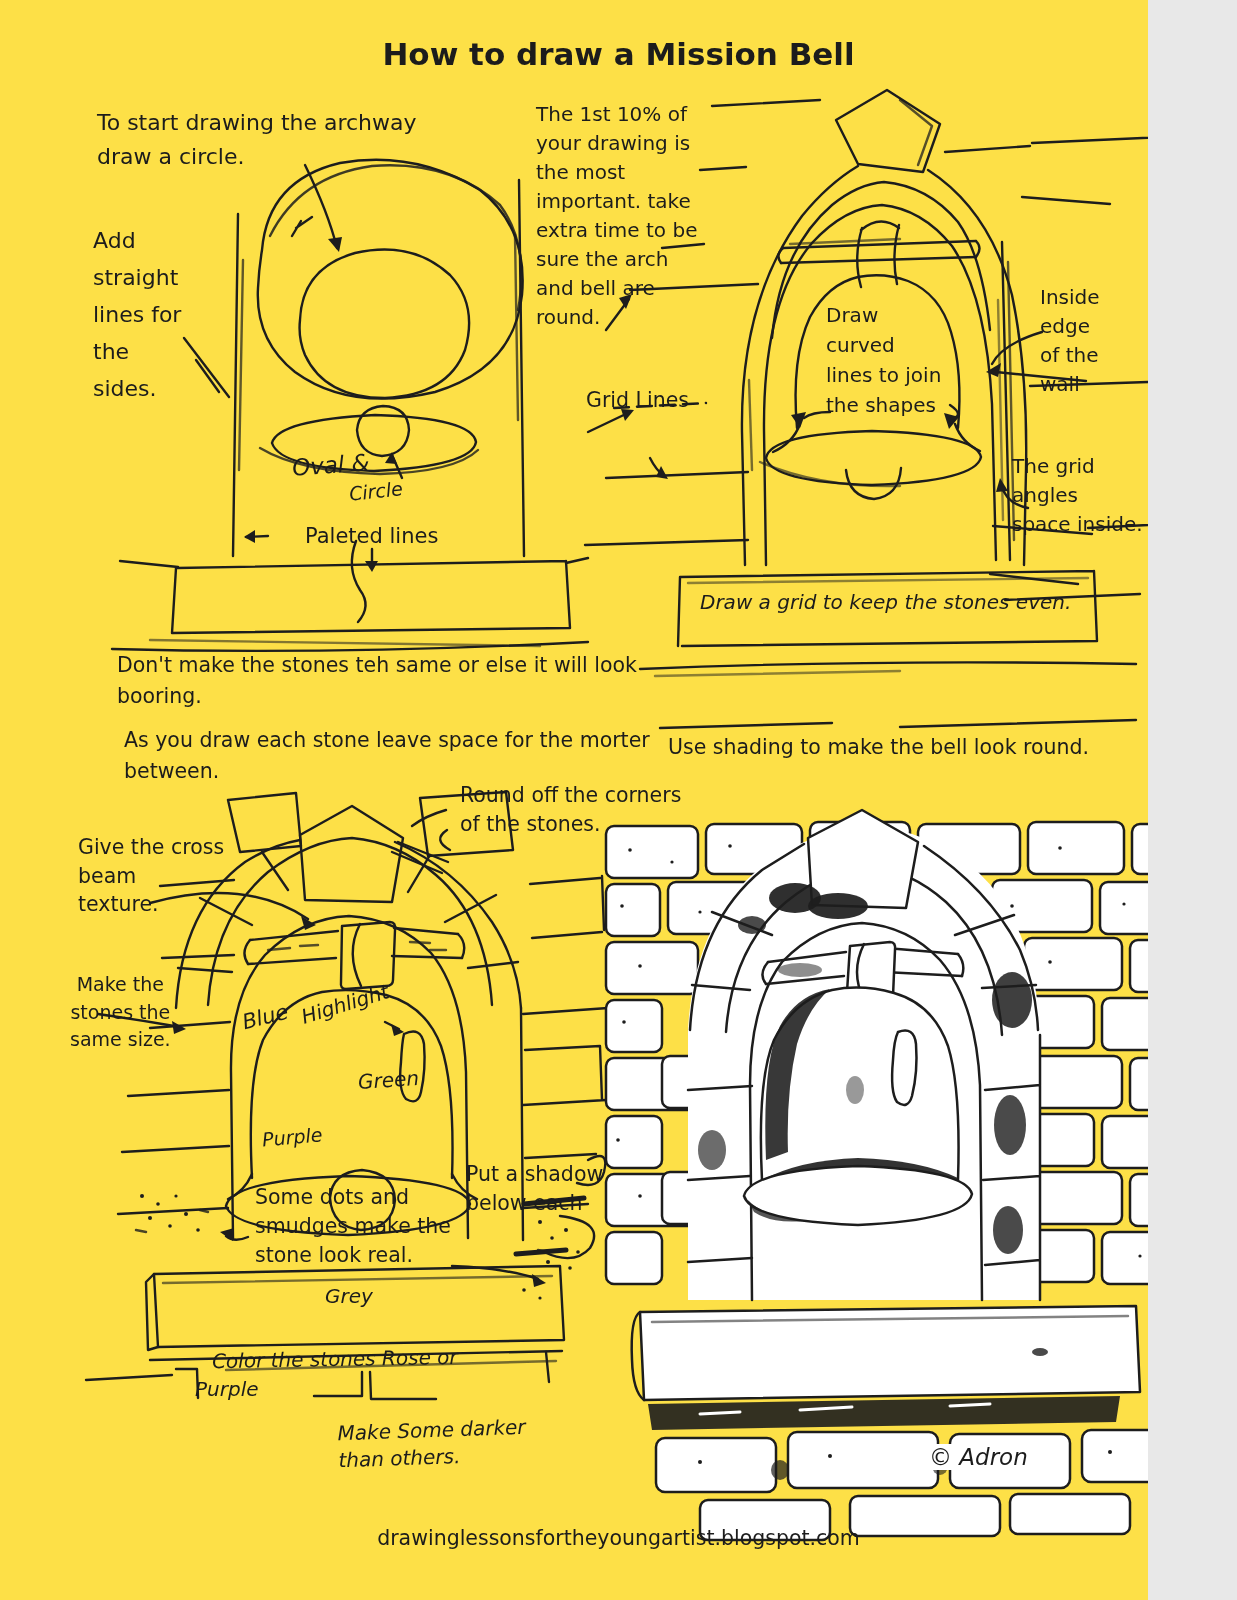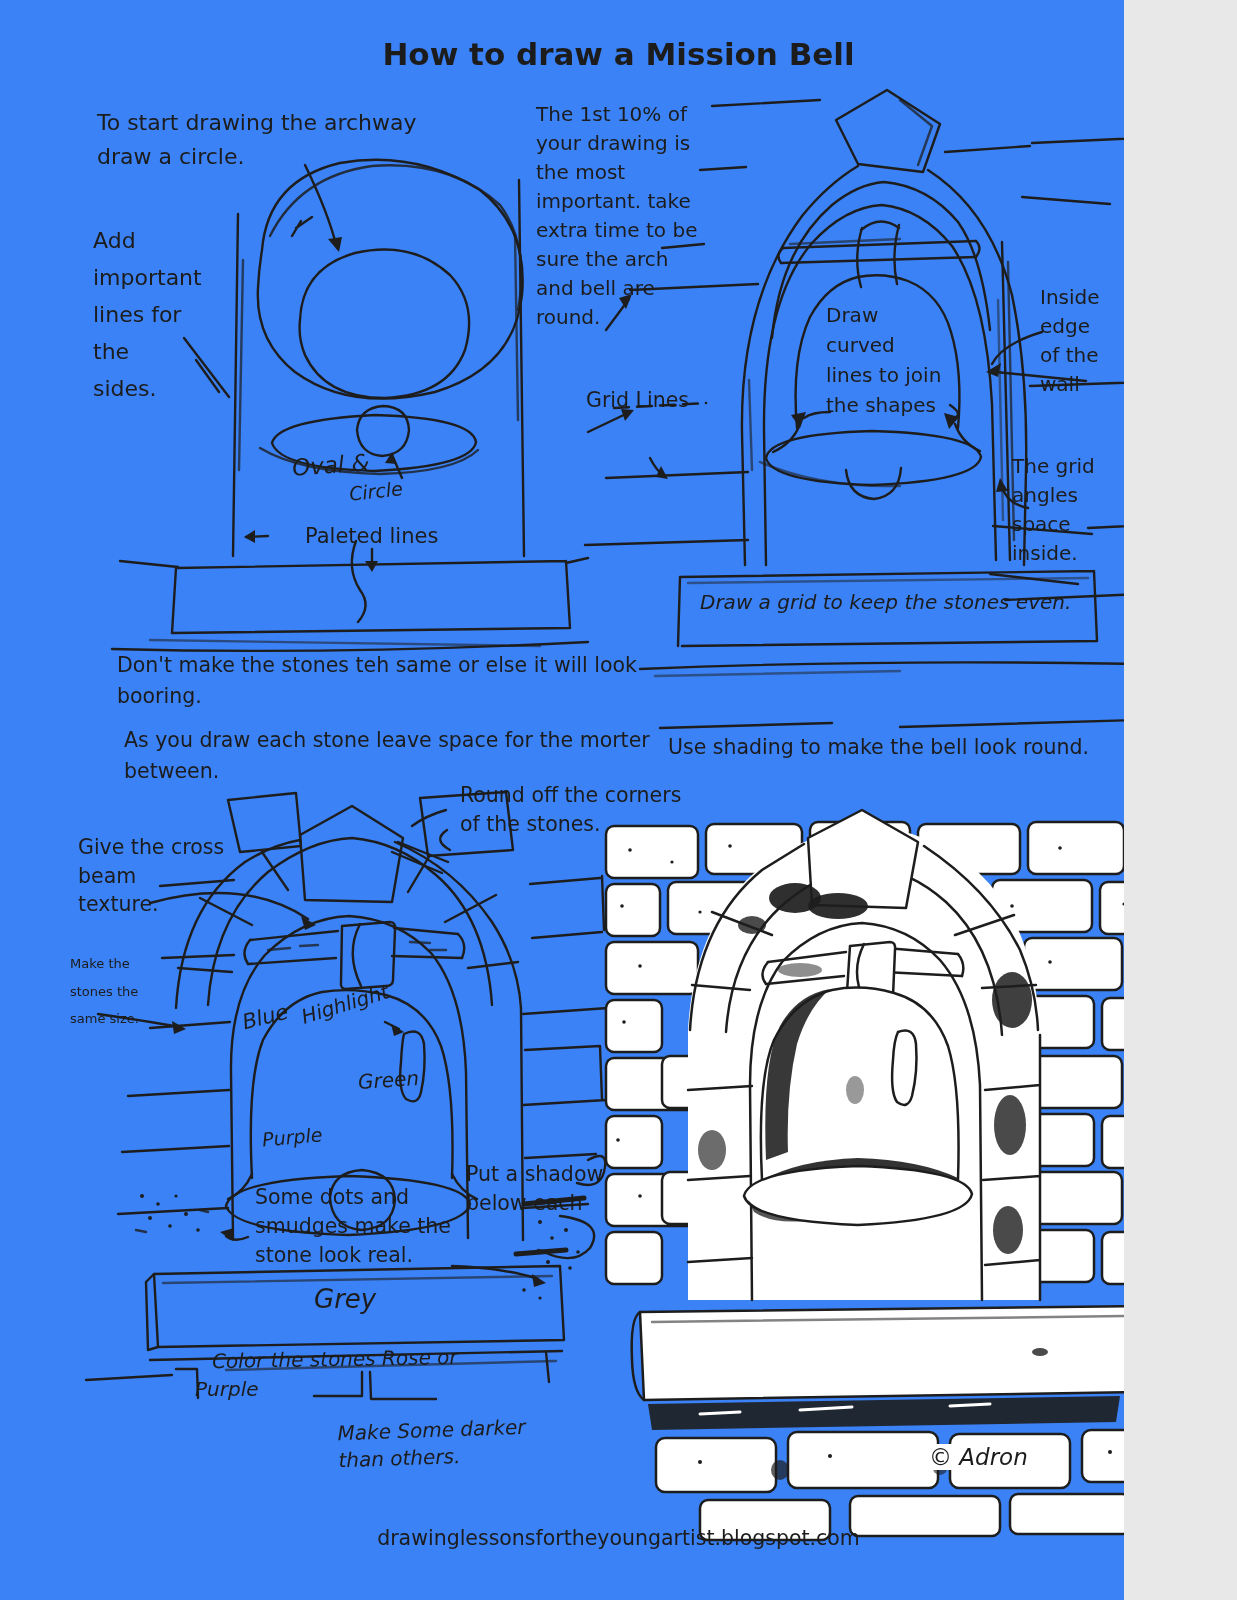--- a/index.html
+++ b/index.html
@@ -1,17 +1,17 @@
 <!DOCTYPE html>
 <html><head>
 <meta charset="utf-8">
 <style>
   html,body{margin:0;padding:0;background:#e8e8e8;}
-  #page{position:relative;width:1124px;height:1600px;background:#3b82f6;overflow:hidden;
-        font-family:"DejaVu Sans",sans-serif;}
+  #page{position:relative;width:1124px;height:1600px;background:#fde047;overflow:hidden;
+        font-family:"DejaVu Sans",sans-serif;padding-left:24px;}
   #art{position:absolute;left:0;top:0;}
   .t{position:absolute;color:#1c1c1c;white-space:pre-line;font-family:"DejaVu Sans",sans-serif;}
   .hand{font-style:italic;}
   .ctr{text-align:center;}
 </style>
 </head>
 <body>
 
 <div id="page">
 
@@ -267,21 +267,21 @@
       </g>
     </g>
   </g>
 </svg>
 
 <div class="t ctr" style="left:0;top:36px;width:1237px;font-size:31px;font-weight:bold;">How to draw a Mission Bell</div>
 
 <div class="t" style="left:97px;top:106px;font-size:22px;line-height:34px;">To start drawing the archway
 draw a circle.</div>
 <div class="t" style="left:93px;top:222px;font-size:22px;line-height:37px;">Add
-important
+straight
 lines for
 the
 sides.</div>
 <div class="t hand" style="left:292px;top:452px;font-size:23px;transform:rotate(-4deg);">Oval &amp;</div>
 <div class="t hand" style="left:349px;top:480px;font-size:19px;transform:rotate(-6deg);">Circle</div>
 <div class="t" style="left:305px;top:524px;font-size:21px;">Paleted lines</div>
 <div class="t" style="left:117px;top:650px;font-size:20.5px;line-height:31px;">Don't make the stones teh same or else it will look
 booring.</div>
 <div class="t" style="left:124px;top:725px;font-size:20.5px;line-height:31px;">As you draw each stone leave space for the morter
 between.</div>
@@ -305,33 +305,33 @@
 <div class="t" style="left:1012px;top:452px;font-size:20px;line-height:29px;">The grid angles
 space inside.</div>
 <div class="t" style="left:700px;top:590px;font-size:20px;font-style:italic;">Draw a grid to keep the stones even.</div>
 <div class="t" style="left:668px;top:735px;font-size:20.5px;">Use shading to make the bell look round.</div>
 
 <div class="t" style="left:444px;top:781px;font-size:20.5px;line-height:28.5px;margin-left:16px;">Round off the corners
 of the stones.</div>
 <div class="t" style="left:78px;top:833px;font-size:20.5px;line-height:28.5px;">Give the cross
 beam
 texture.</div>
-<div class="t" style="left:70px;top:950px;font-size:13px;line-height:27.5px;">Make the
+<div class="t" style="left:70px;top:971px;font-size:19px;line-height:27.5px;text-align:center;">Make the
 stones the
 same size.</div>
 <div class="t hand" style="left:242px;top:1005px;font-size:21px;transform:rotate(-14deg);">Blue</div>
 <div class="t hand" style="left:300px;top:992px;font-size:20px;transform:rotate(-17deg);">Highlight</div>
 <div class="t hand" style="left:358px;top:1068px;font-size:20px;transform:rotate(-4deg);">Green</div>
 <div class="t hand" style="left:262px;top:1126px;font-size:19px;transform:rotate(-5deg);">Purple</div>
 <div class="t" style="left:255px;top:1183px;font-size:20.5px;line-height:29px;">Some dots and
 smudges make the
 stone look real.</div>
 <div class="t" style="left:466px;top:1160px;font-size:20.5px;line-height:29px;">Put a shadow
 below each</div>
-<div class="t hand" style="left:314px;top:1284px;font-size:26px;">Grey</div>
+<div class="t hand" style="left:325px;top:1284px;font-size:20px;">Grey</div>
 <div class="t hand" style="left:212px;top:1347px;font-size:20px;transform:rotate(-1deg);">Color the stones  Rose or</div>
 <div class="t hand" style="left:195px;top:1377px;font-size:20px;">Purple</div>
 <div class="t hand" style="left:338px;top:1417px;font-size:20px;line-height:27px;transform:rotate(-2deg);">Make Some darker
 than others.</div>
 
 <div class="t hand" style="left:925px;top:1444px;font-size:23px;background:#fff;padding:0 4px;">© Adron</div>
 
 <div class="t ctr" style="left:0;top:1526px;width:1237px;font-size:20.5px;">drawinglessonsfortheyoungartist.blogspot.com</div>
 
 </div>

